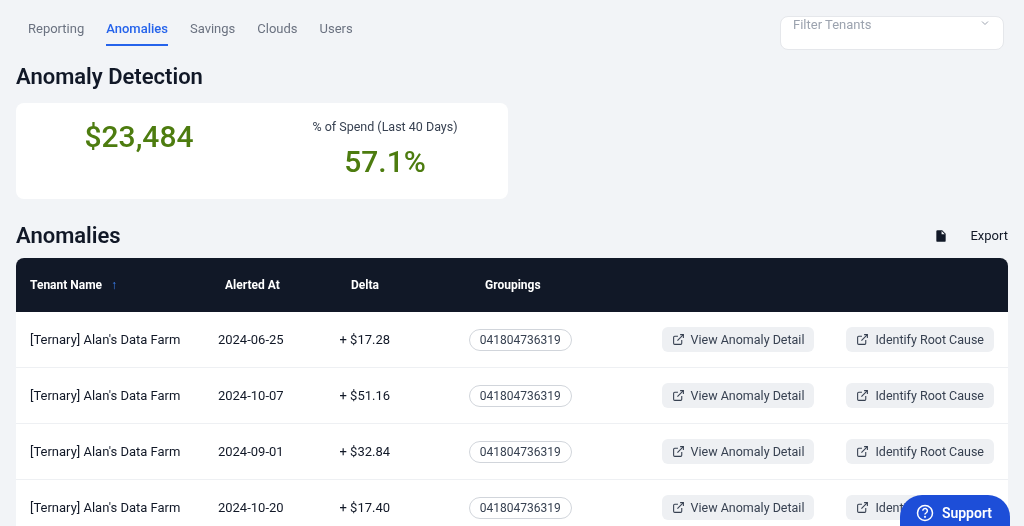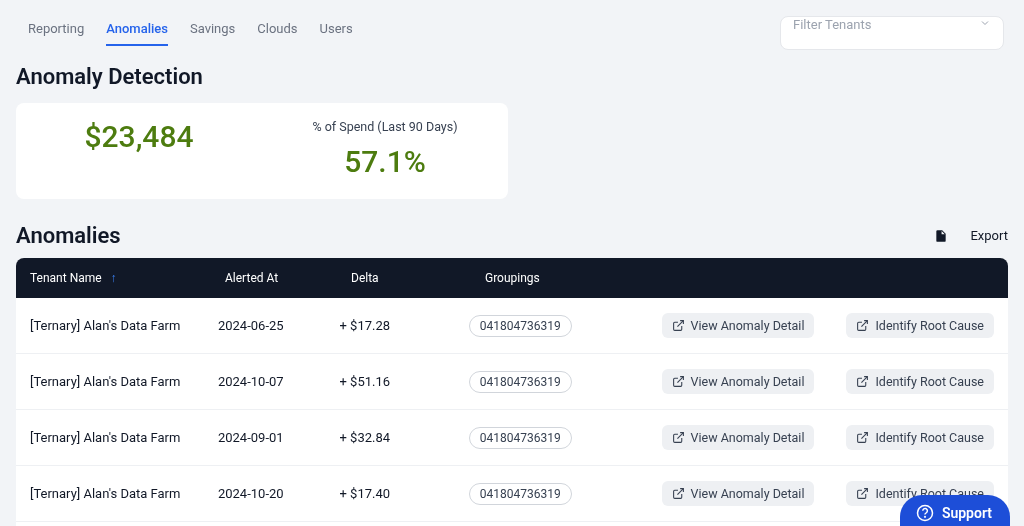--- a/index.html
+++ b/index.html
@@ -92,23 +92,23 @@
   .table {
     margin: 0 16px;
     background: #fff;
     border-radius: 8px;
     overflow: hidden;
   }
   .thead {
     background: #111827;
     color: #fff;
     display: flex;
-    padding: 13px 10px;
+    padding: 20px 10px;
     font-size: 12px;
-    font-weight: 400;
+    font-weight: 700;
   }
   .th, .td {
     padding: 0 4px;
   }
   .col-tenant { width: 195px; }
   .col-alerted { width: 126px; }
   .col-delta { width: 134px; }
   .col-group { width: 200px; }
   .col-actions { flex: 1; display: flex; justify-content: flex-end; gap: 32px; }
   .trow {
@@ -178,21 +178,21 @@
   </div>
 </div>
 
 <h1 class="page-title">Anomaly Detection</h1>
 
 <div class="metrics-card" id="metrics-card">
     <div class="metric">
       <div class="metric-value">$23,484</div>
     </div>
     <div class="metric">
-      <div class="metric-label">% of Spend (Last 90 Days)</div>
+      <div class="metric-label">% of Spend (Last 40 Days)</div>
       <div class="metric-value">57.1%</div>
     </div>
   </div>
 
 <div class="section-header">
   <div class="section-title">Anomalies</div>
   <div class="export-btn">
     <span>
       <svg width="14" height="14" viewBox="0 0 24 24" fill="#111827">
           <path d="M14 2H6a2 2 0 0 0-2 2v16a2 2 0 0 0 2 2h12a2 2 0 0 0 2-2V8l-6-6zM13 9V3.5L18.5 9H13z"></path>

